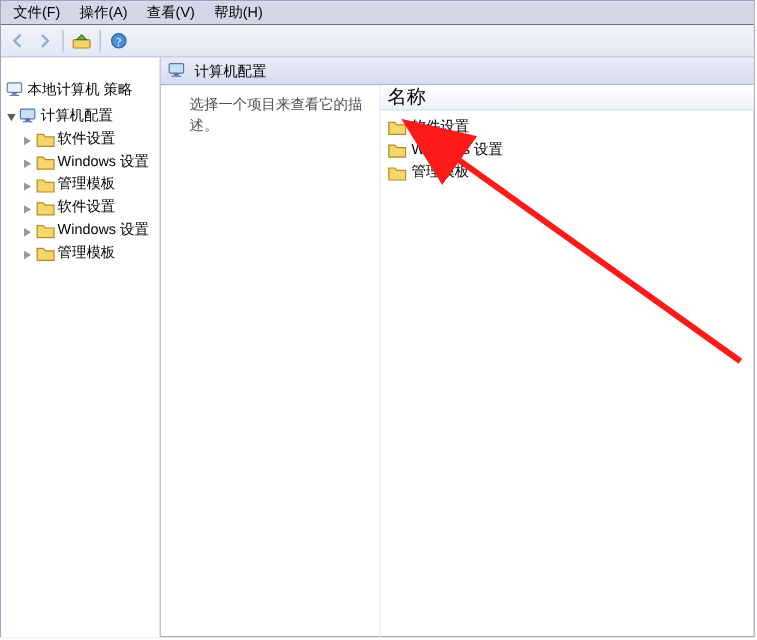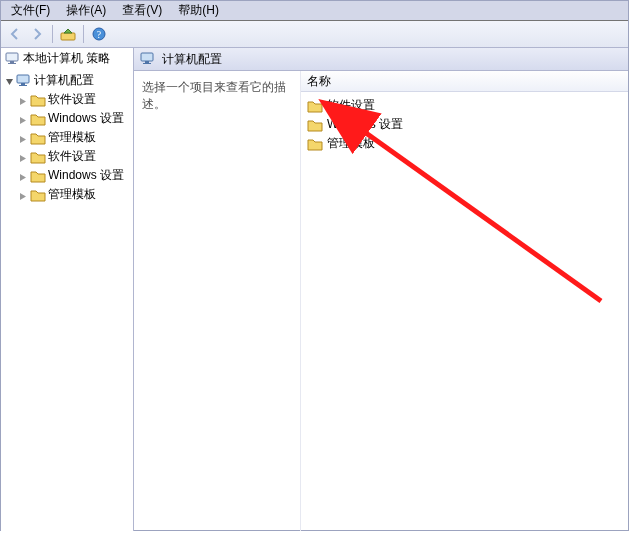--- a/index.html
+++ b/index.html
@@ -52,21 +52,21 @@
   }
   .tb-btn.disabled { opacity: .45; }
   .content {
     display: flex;
     height: calc(100% - 19px - 27px);
   }
   .tree-pane {
     width: 128px;
     border-right: 1px solid #b0b5cf;
     background: #ffffff;
-    padding: 0 2px;
+    padding: 16px 2px;
     overflow: auto;
   }
   .tree-pane .root {
     padding: 2px 2px 2px 2px;
     white-space: nowrap;
     margin-bottom: 2px;
   }
   .tree-node {
     display: flex;
     align-items: center;
@@ -100,39 +100,40 @@
     padding: 0 6px;
     gap: 6px;
   }
   .header-title {
     font-weight: normal;
   }
   .main-body {
     flex: 1;
     display: flex;
     min-height: 0;
+    margin-left: 16px;
   }
   .desc-col {
     width: 150px;
     border-right: 1px solid #e6e8f1;
     padding: 8px;
     color: #505050;
   }
   .list-col {
     flex: 1;
     position: relative;
   }
   .list-header {
     height: 20px;
     background: linear-gradient(#fefefe,#eef1f9);
     border-bottom: 1px solid #d4d8e8;
     display: flex;
     align-items: center;
     padding: 0 6px;
-    font-size: 12px;
+    font-size: 16px;
   }
   .list-items {
     padding: 4px 6px;
   }
   .list-items .item {
     display: flex;
     align-items: center;
     gap: 4px;
     padding: 1px 0;
     cursor: default;

